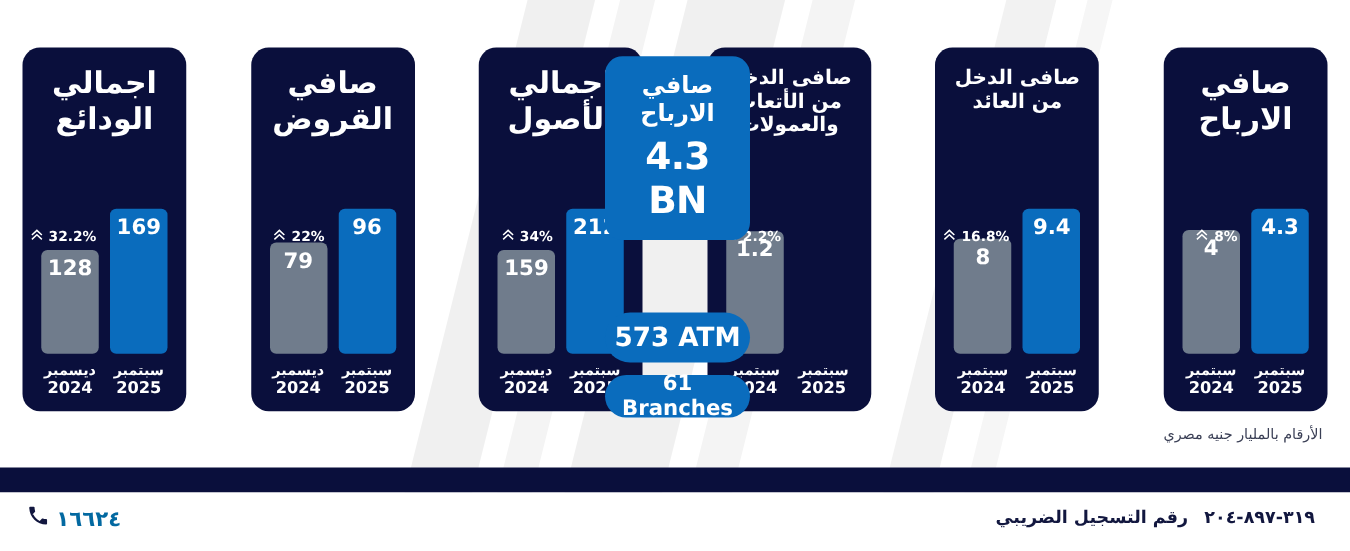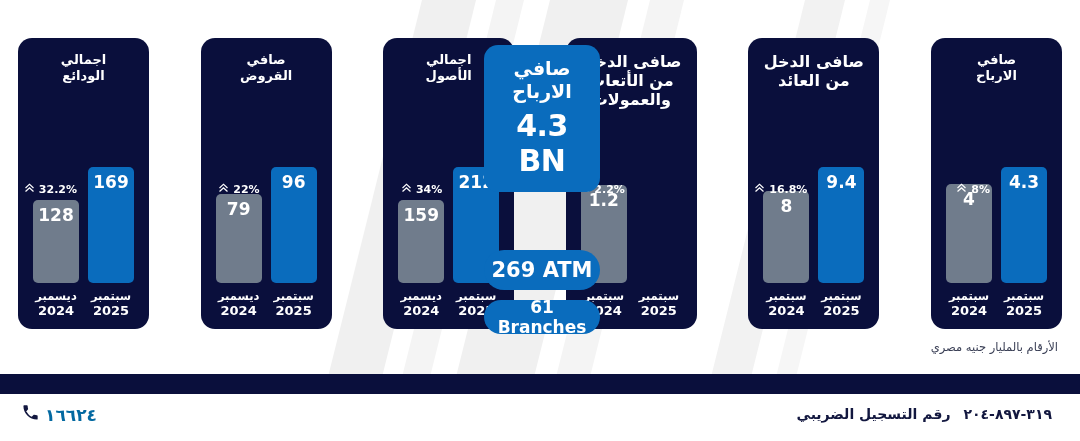--- a/index.html
+++ b/index.html
@@ -60,21 +60,21 @@
     border-radius: 14px;
     position: relative;
     display: flex;
     flex-direction: column;
     align-items: center;
     padding-top: 14px;
   }
 
   .card-title {
     color: #ffffff;
-    font-size: 13px;
+    font-size: 24px;
     font-weight: bold;
     line-height: 1.22;
     text-align: center;
     width: 118px;
     direction: rtl;
     letter-spacing: -0.2px;
   }
   .card-title.small { font-size: 16px; line-height: 1.2; }
 
   
@@ -363,21 +363,21 @@
           </div>
         </div>
       </div>
     </div>
 
   <div id="highlight">
     <div class="hl-card">
       <div class="hl-title">صافي<br>الارباح</div>
       <div class="hl-value">4.3 BN</div>
     </div>
-    <div class="pill atm">269 ATM</div>
+    <div class="pill atm">573 ATM</div>
     <div class="pill branches">61 Branches</div>
   </div>
 
   <div id="footnote">الأرقام بالمليار جنيه مصري</div>
 
   <div id="navybar"></div>
 
   <div id="footer">
     <div id="tax">
       <span class="num">٣١٩-٨٩٧-٢٠٤</span><span>رقم التسجيل الضريبي</span>

